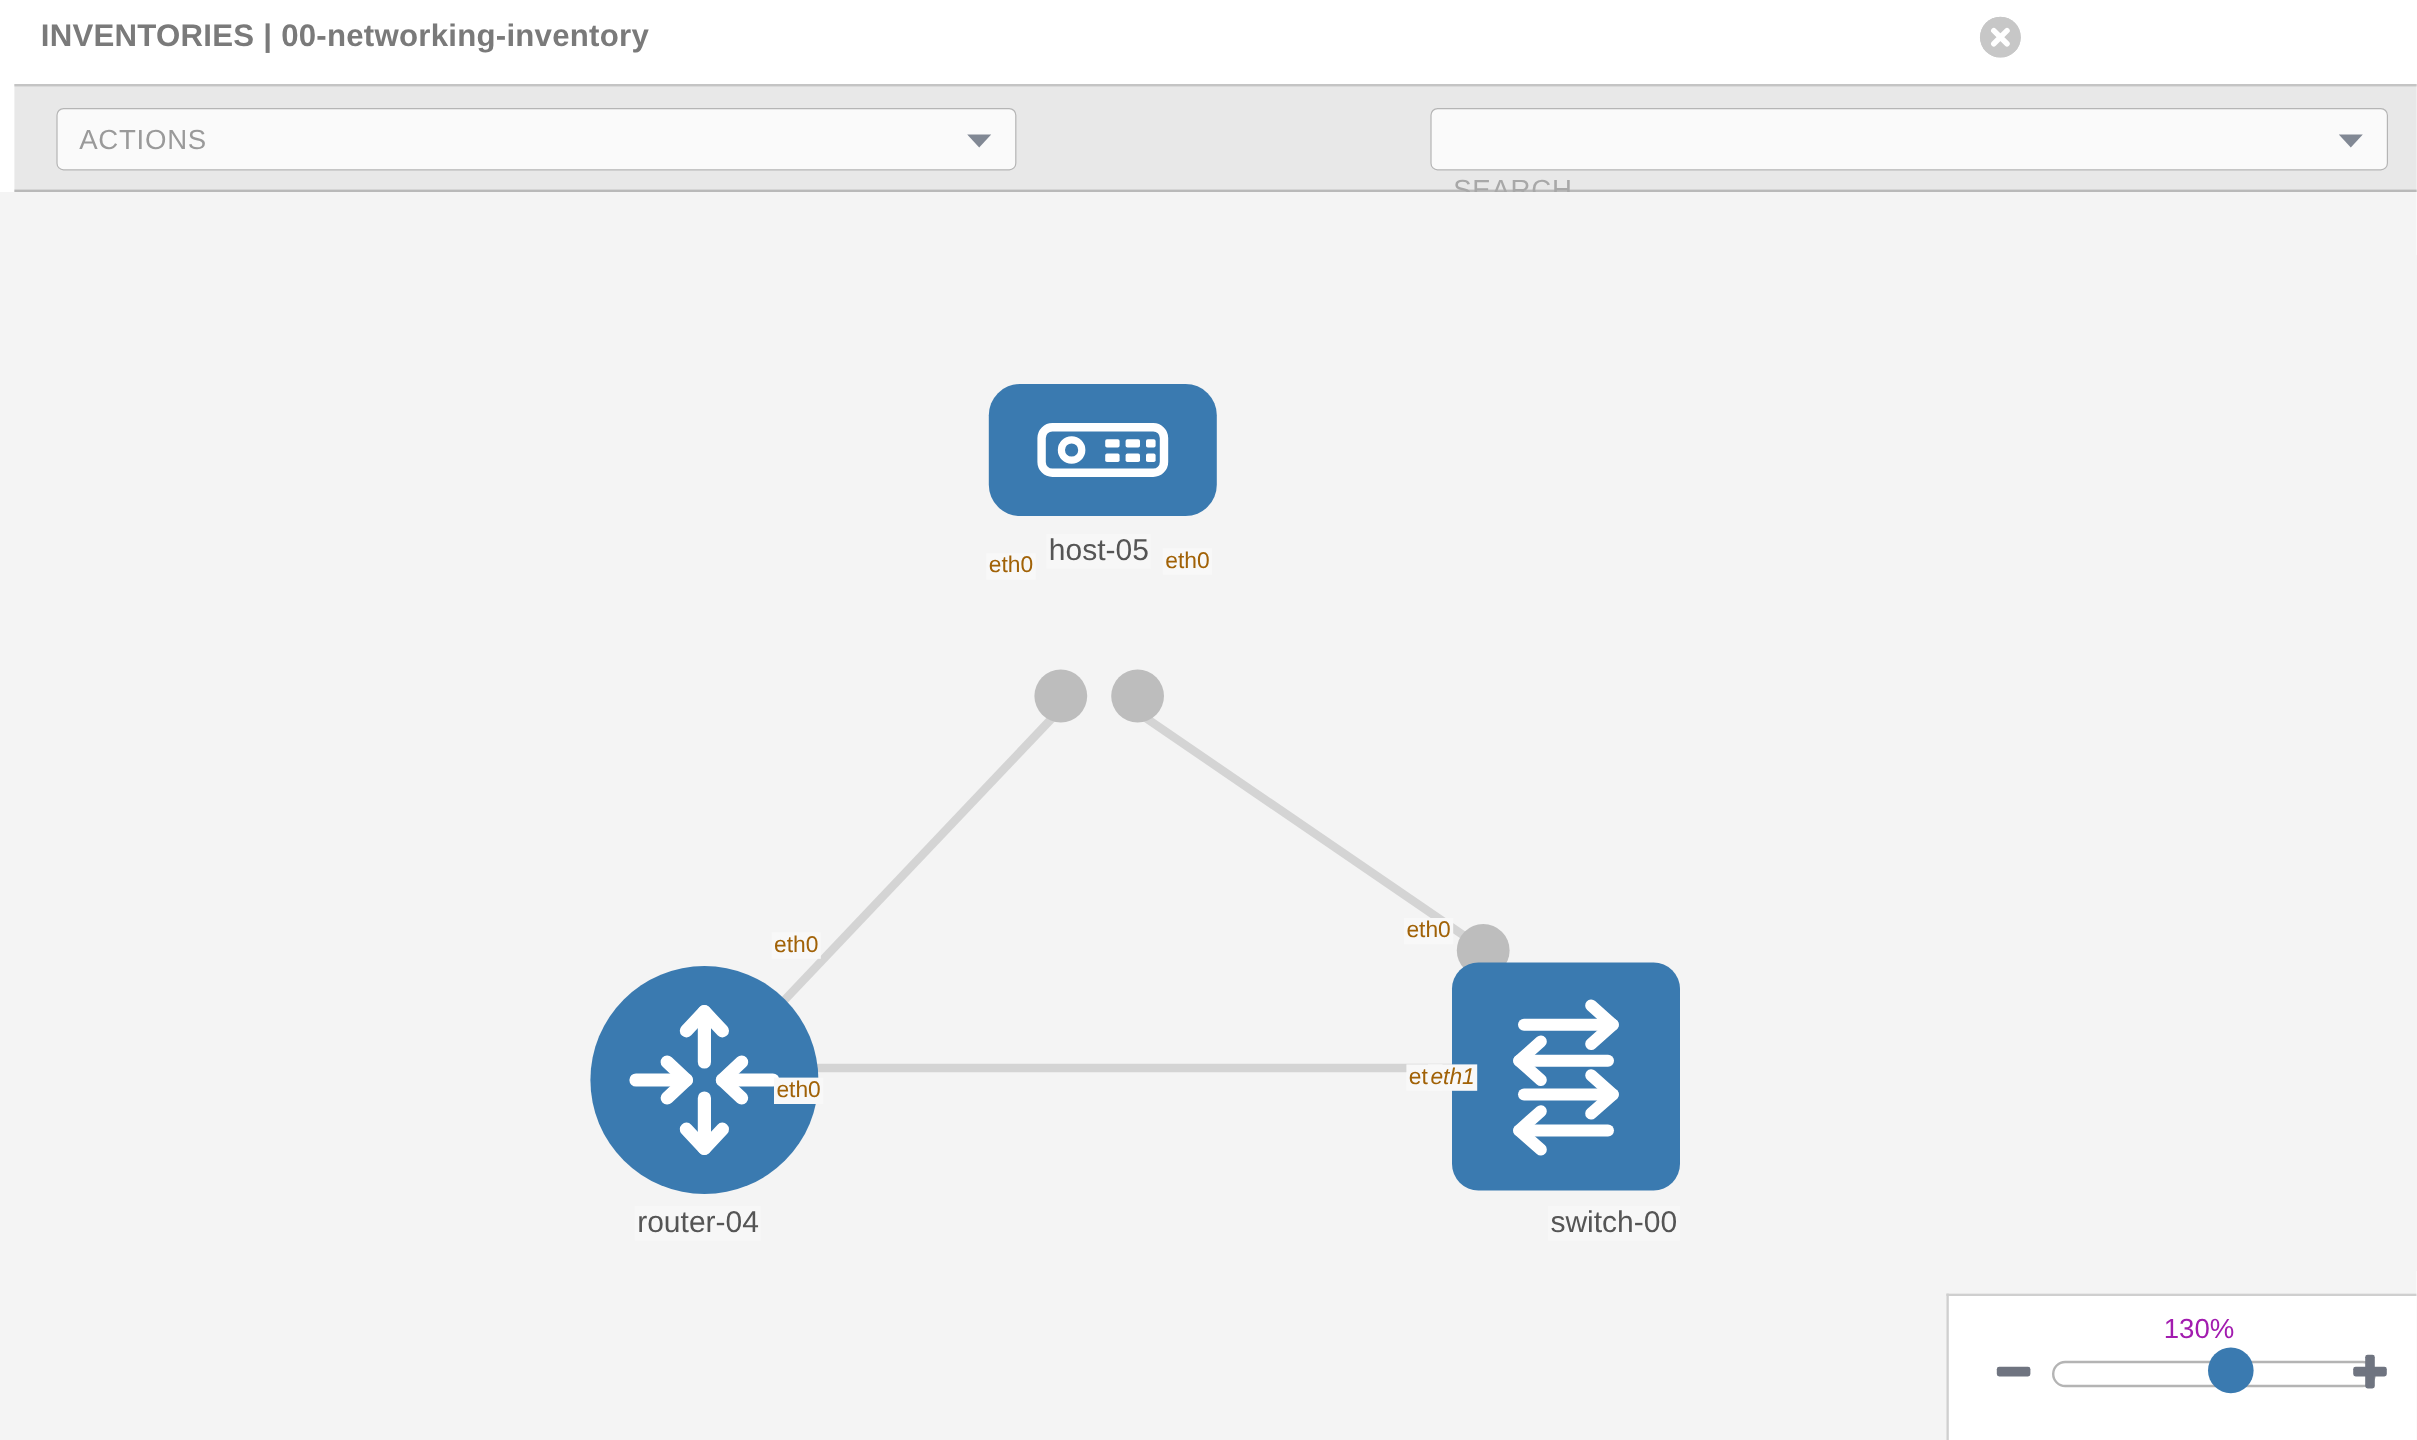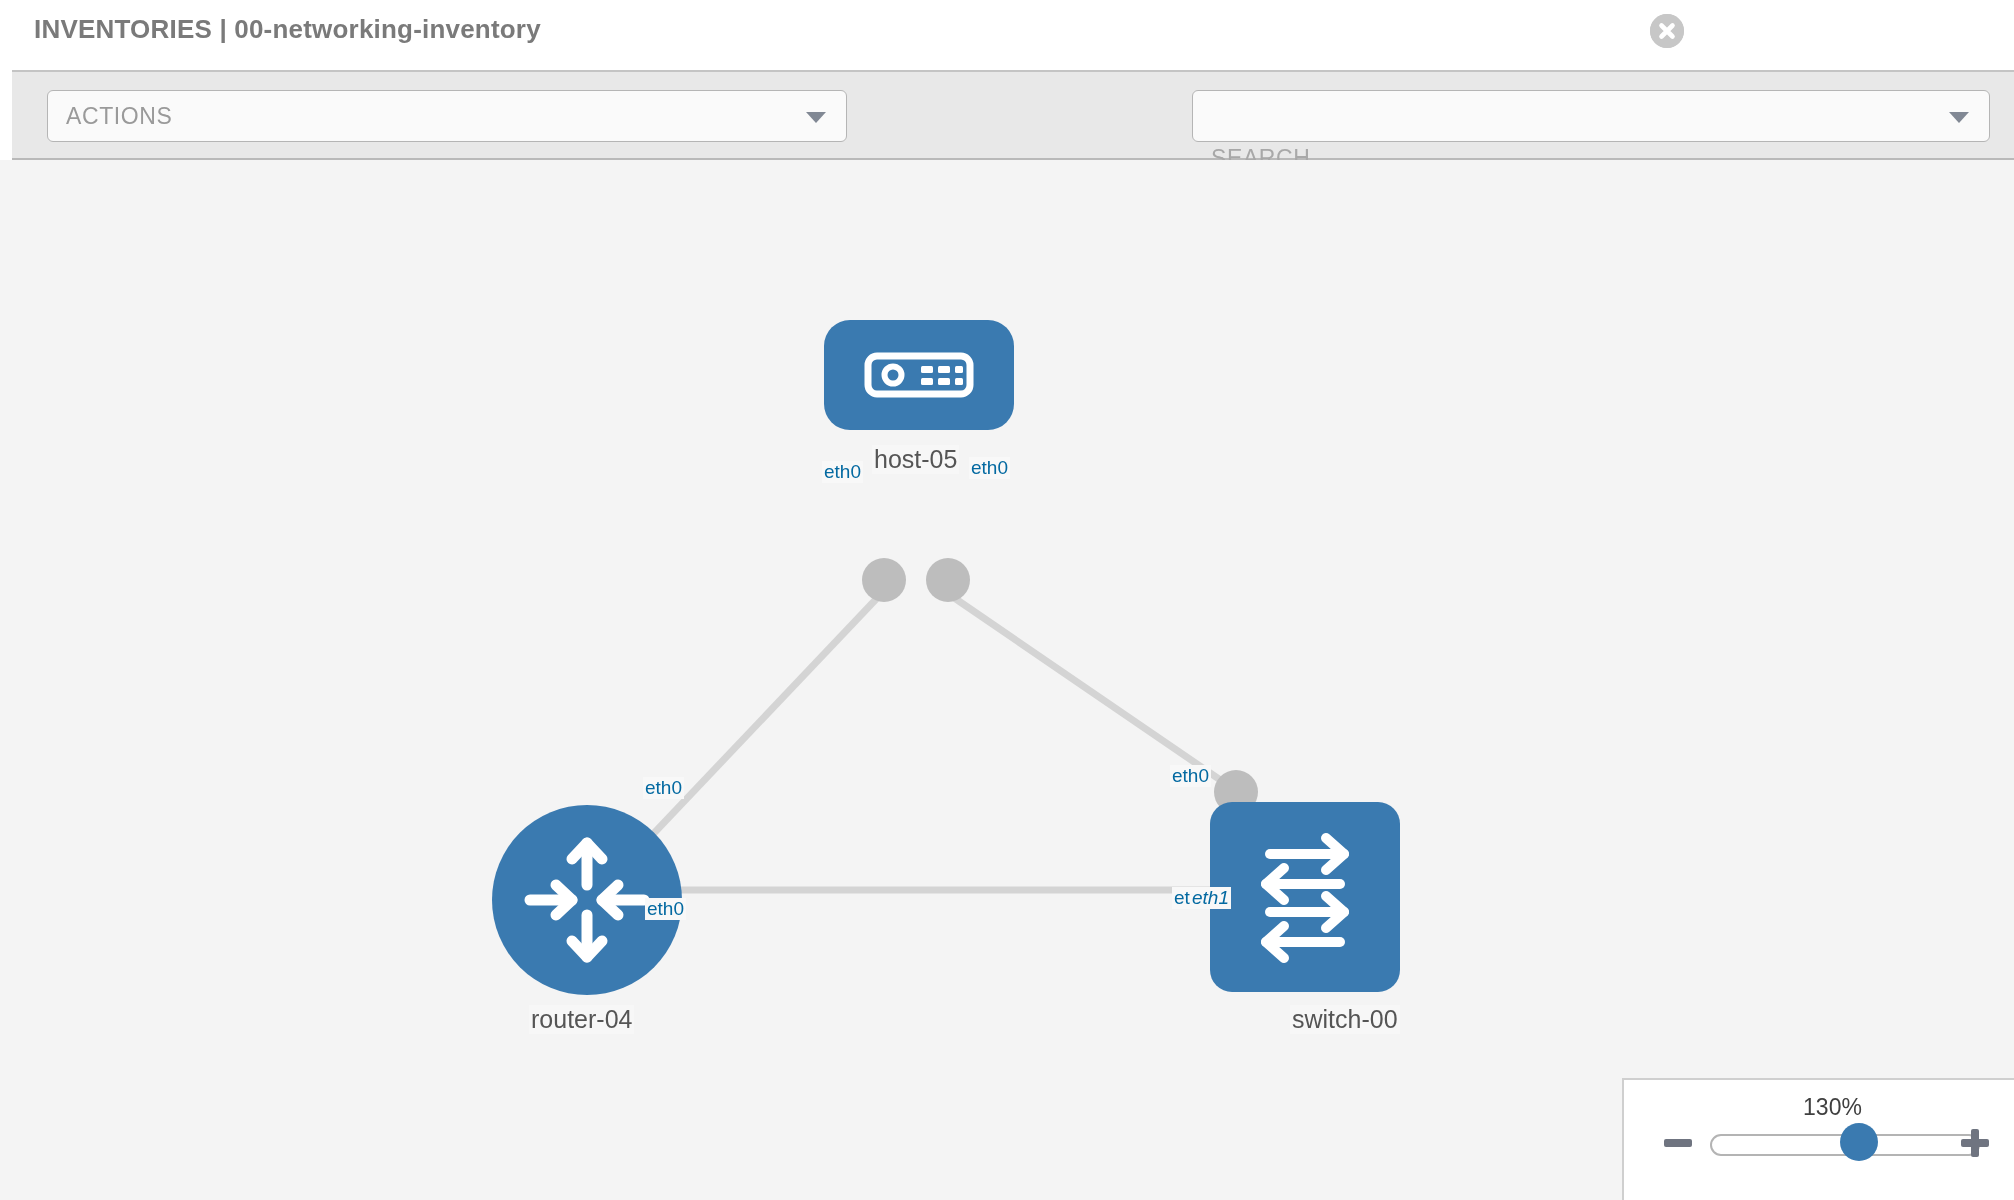--- a/index.html
+++ b/index.html
@@ -157,21 +157,21 @@
     font-size: 25px;
     color: #555555;
     background: #f7f7f7;
     white-space: nowrap;
     padding: 0 2px;
     pointer-events: none;
   }
   .iface-label {
     position: absolute;
     font-size: 19px;
-    color: #0369a1;
+    color: #a16207;
     background: #f8f8f8;
     white-space: nowrap;
     padding: 0 2px;
     pointer-events: none;
   }
 
   
   .zoom-panel {
     position: absolute;
     left: 1622px;
@@ -183,21 +183,21 @@
     border-right: none;
     border-bottom: none;
     box-sizing: border-box;
   }
   .zoom-value {
     position: absolute;
     left: 0; right: 0;
     top: 14px;
     text-align: center;
     font-size: 23px;
-    color: #404040;
+    color: #a21caf;
     padding-left: 27px;
   }
   .zoom-minus, .zoom-plus {
     position: absolute;
     top: 46px;
     width: 34px;
     height: 34px;
     cursor: pointer;
   }
   .zoom-minus { left: 37px; }

